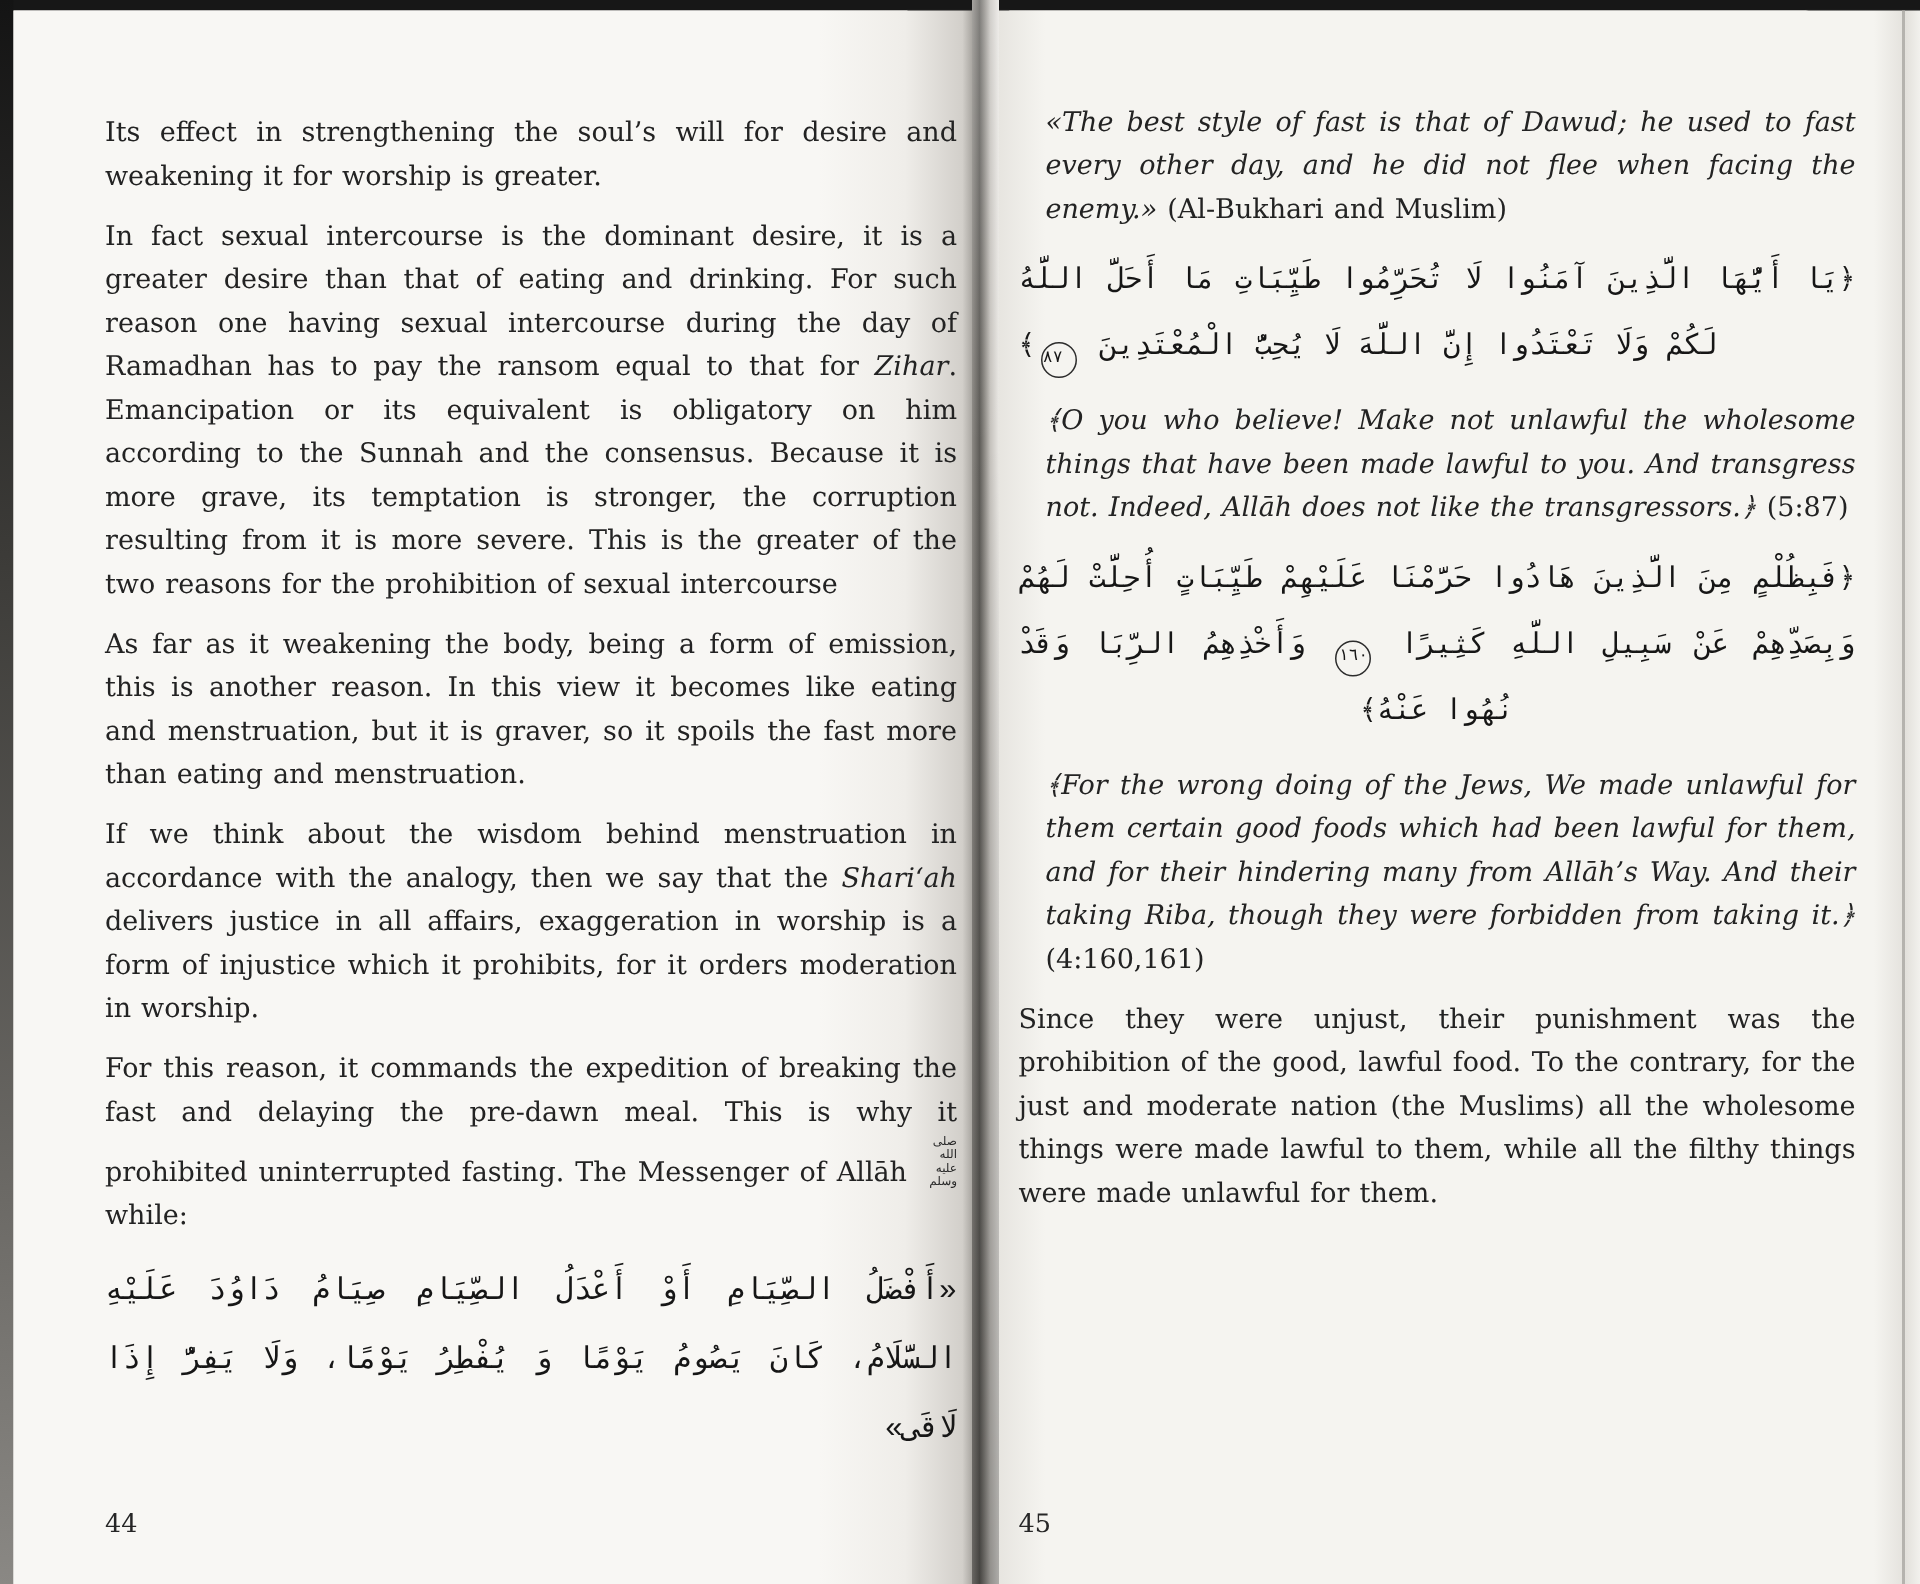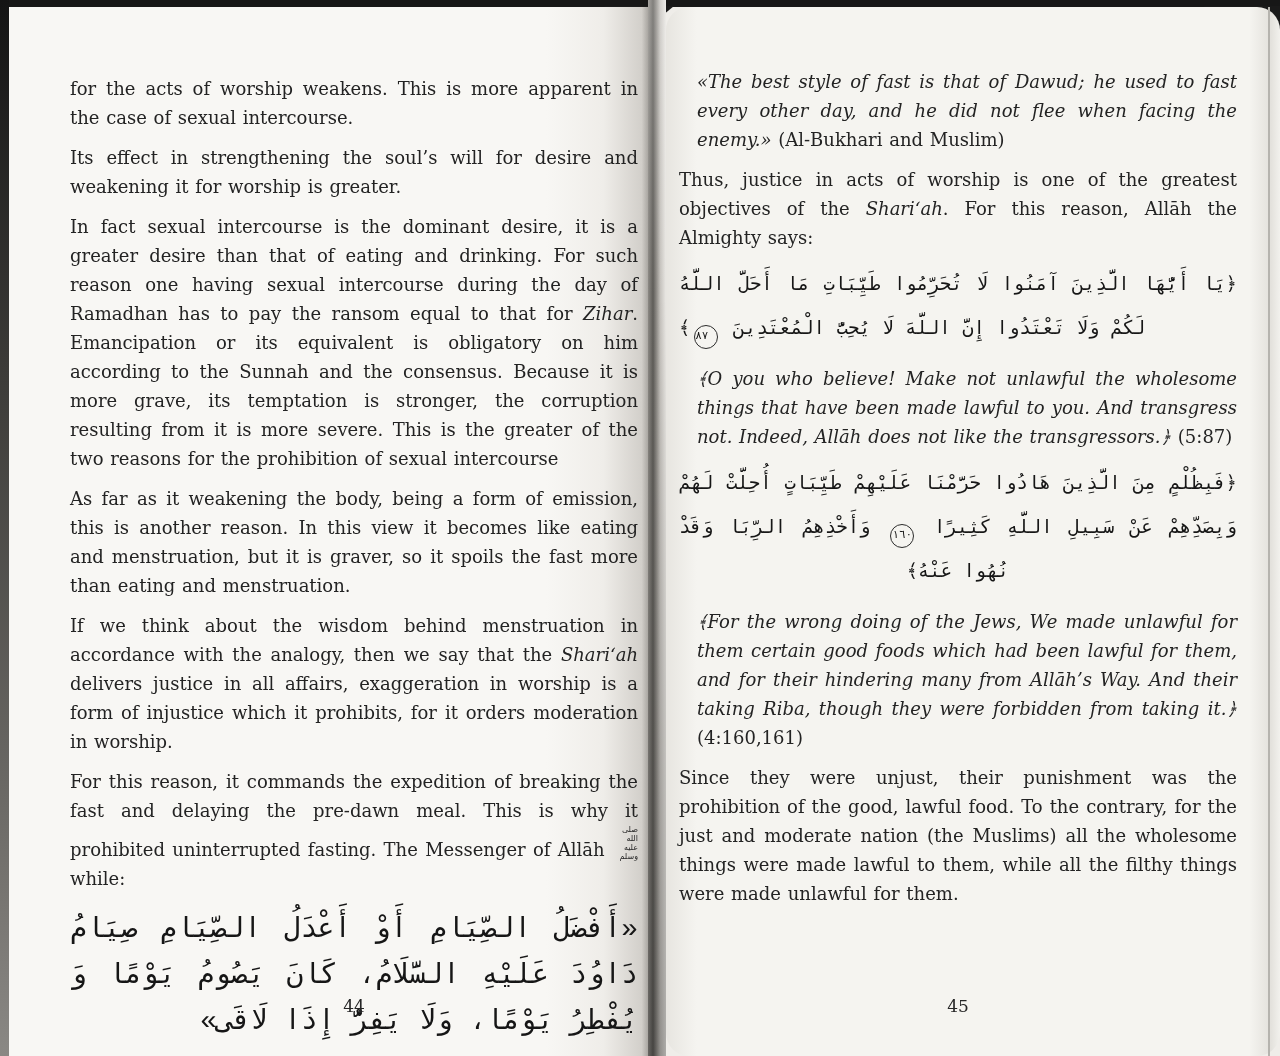--- a/index.html
+++ b/index.html
@@ -18,71 +18,69 @@
   .edge-right-line{position:absolute;left:1268px;top:7px;width:2px;height:1049px;background:#b5b3ae;}
 
   .page{position:absolute;top:7px;height:1049px;}
   .page-left{left:9px;width:639px;
     background:linear-gradient(90deg,#f8f7f4 0%,#f8f7f4 84%,#efede9 93%,#d2cfca 99%,#aaa7a2 100%);}
   .gutter{position:absolute;left:648px;top:0;width:18px;height:1056px;
     background:linear-gradient(90deg,#8d8a85 0%,#5e5c58 28%,#908d88 48%,#c5c2bd 68%,#e9e7e3 100%);}
   .gutter:after{content:"";position:absolute;inset:0;
     background:linear-gradient(180deg,rgba(255,255,255,.22) 0%,rgba(0,0,0,0) 28%,rgba(0,0,0,.26) 100%);}
   .page-right{left:666px;width:614px;
-    background:linear-gradient(90deg,#e7e5e0 0%,#f5f4f0 5%,#f5f4f0 95%,#e3e1dc 98.5%,#f2f1ed 100%);border-radius:23px;}
+    background:linear-gradient(90deg,#e7e5e0 0%,#f5f4f0 5%,#f5f4f0 95%,#e3e1dc 98.5%,#f2f1ed 100%);}
 
   .content-left{position:absolute;left:61px;top:67px;width:568px;}
   .content-right{position:absolute;left:13px;top:60px;width:558px;}
 
   .para{margin:0 0 11px;font-size:18px;line-height:29px;text-align:justify;word-spacing:1px;}
   .para .i{font-style:italic;}
   .quote{padding-left:18px;box-sizing:border-box;}
   .pbuh{display:inline-block;width:26px;font-size:8px;line-height:9px;vertical-align:-3px;
     direction:rtl;font-family:"DejaVu Sans",sans-serif;color:#2a2a2a;}
 
   .arabic{direction:rtl;font-family:Liberation Mono, monospace;color:#161616;}
-  .hadith{font-size:28px;line-height:46px;text-align:justify;text-align-last:right;margin-top:14px;}
+  .hadith{font-size:20px;line-height:46px;text-align:justify;text-align-last:right;margin-top:14px;}
   .verse{font-size:19px;line-height:44px;text-align:justify;text-align-last:left;margin:2px 0 13px;}
   .verse.v2{text-align-last:center;}
   .ayah-circle{display:inline-block;width:24px;height:24px;border:1.5px solid #2c2c2c;border-radius:50%;
     font-size:11px;line-height:21px;text-align:center;vertical-align:-5px;margin:0 4px;box-sizing:border-box;}
 
-  .pagenum{position:absolute;bottom:40px;text-align:center;font-size:17px;color:#262626;}
+  .pagenum{position:absolute;bottom:30px;text-align:left;font-size:17px;color:#262626;}
   .page-left .pagenum{left:61px;width:568px;}
   .page-right .pagenum{left:13px;width:558px;margin-top:28px;}
 </style>
 </head>
 <body>
 
 <div class="stage">
 
   <div class="edge-top"></div>
   <div class="edge-left"></div>
   <div class="wedge-gutter"></div>
   <div class="wedge-topright"></div>
 
   <div class="page page-left">
     <div class="content-left">
-      <p class="para"><span>for the acts of worship weakens. This is more apparent in the case of sexual intercourse.</span></p>
       <p class="para"><span>Its effect in strengthening the soul’s will for desire and weakening it for worship is greater.</span></p>
       <p class="para"><span>In fact sexual intercourse is the dominant desire, it is a greater desire than that of eating and drinking. For such reason one having sexual intercourse during the day of Ramadhan has to pay the ransom equal to that for </span><span class="i">Zihar</span><span>. Emancipation or its equivalent is obligatory on him according to the Sunnah and the consensus. Because it is more grave, its temptation is stronger, the corruption resulting from it is more severe. This is the greater of the two reasons for the prohibition of sexual intercourse</span></p>
       <p class="para"><span>As far as it weakening the body, being a form of emission, this is another reason. In this view it becomes like eating and menstruation, but it is graver, so it spoils the fast more than eating and menstruation.</span></p>
       <p class="para"><span>If we think about the wisdom behind menstruation in accordance with the analogy, then we say that the </span><span class="i">Shari‘ah</span><span> delivers justice in all affairs, exaggeration in worship is a form of injustice which it prohibits, for it orders moderation in worship.</span></p>
       <p class="para"><span>For this reason, it commands the expedition of breaking the fast and delaying the pre-dawn meal. This is why it prohibited uninterrupted fasting. The Messenger of Allāh </span><span class="pbuh">صلى الله عليه وسلم</span><span> while:</span></p>
       <div class="arabic hadith" dir="rtl">«أَفْضَلُ الصِّيَامِ أَوْ أَعْدَلُ الصِّيَامِ صِيَامُ دَاوُدَ عَلَيْهِ السَّلَامُ، كَانَ يَصُومُ يَوْمًا وَ يُفْطِرُ يَوْمًا، وَلَا يَفِرُّ إِذَا لَاقَى»</div>
     </div>
     <div class="pagenum">44</div>
   </div>
 
   <div class="gutter"></div>
 
   <div class="page page-right">
     <div class="content-right">
       <p class="para quote"><span class="i">«The best style of fast is that of Dawud; he used to fast every other day, and he did not flee when facing the enemy.»</span><span> (Al-Bukhari and Muslim)</span></p>
-      <p class="para"><span>Thus, justice in acts of worship is one of the greatest objectives of the </span><span class="i">Shari‘ah</span><span>. For this reason, Allāh the Almighty says:</span></p>
 
       <div class="arabic verse v1" dir="rtl">
         <span>﴿يَا أَيُّهَا الَّذِينَ آمَنُوا لَا تُحَرِّمُوا طَيِّبَاتِ مَا أَحَلَّ اللَّهُ لَكُمْ وَلَا تَعْتَدُوا إِنَّ اللَّهَ لَا يُحِبُّ الْمُعْتَدِينَ </span><span class="ayah-circle">٨٧</span><span>﴾</span>
       </div>
 
       <p class="para quote"><span class="i">﴾O you who believe! Make not unlawful the wholesome things that have been made lawful to you. And transgress not. Indeed, Allāh does not like the transgressors.﴿</span><span> (5:87)</span></p>
 
       <div class="arabic verse v2" dir="rtl">
         <span>﴿فَبِظُلْمٍ مِنَ الَّذِينَ هَادُوا حَرَّمْنَا عَلَيْهِمْ طَيِّبَاتٍ أُحِلَّتْ لَهُمْ وَبِصَدِّهِمْ عَنْ سَبِيلِ اللَّهِ كَثِيرًا </span><span class="ayah-circle">١٦٠</span><span> وَأَخْذِهِمُ الرِّبَا وَقَدْ نُهُوا عَنْهُ﴾</span>
       </div>

